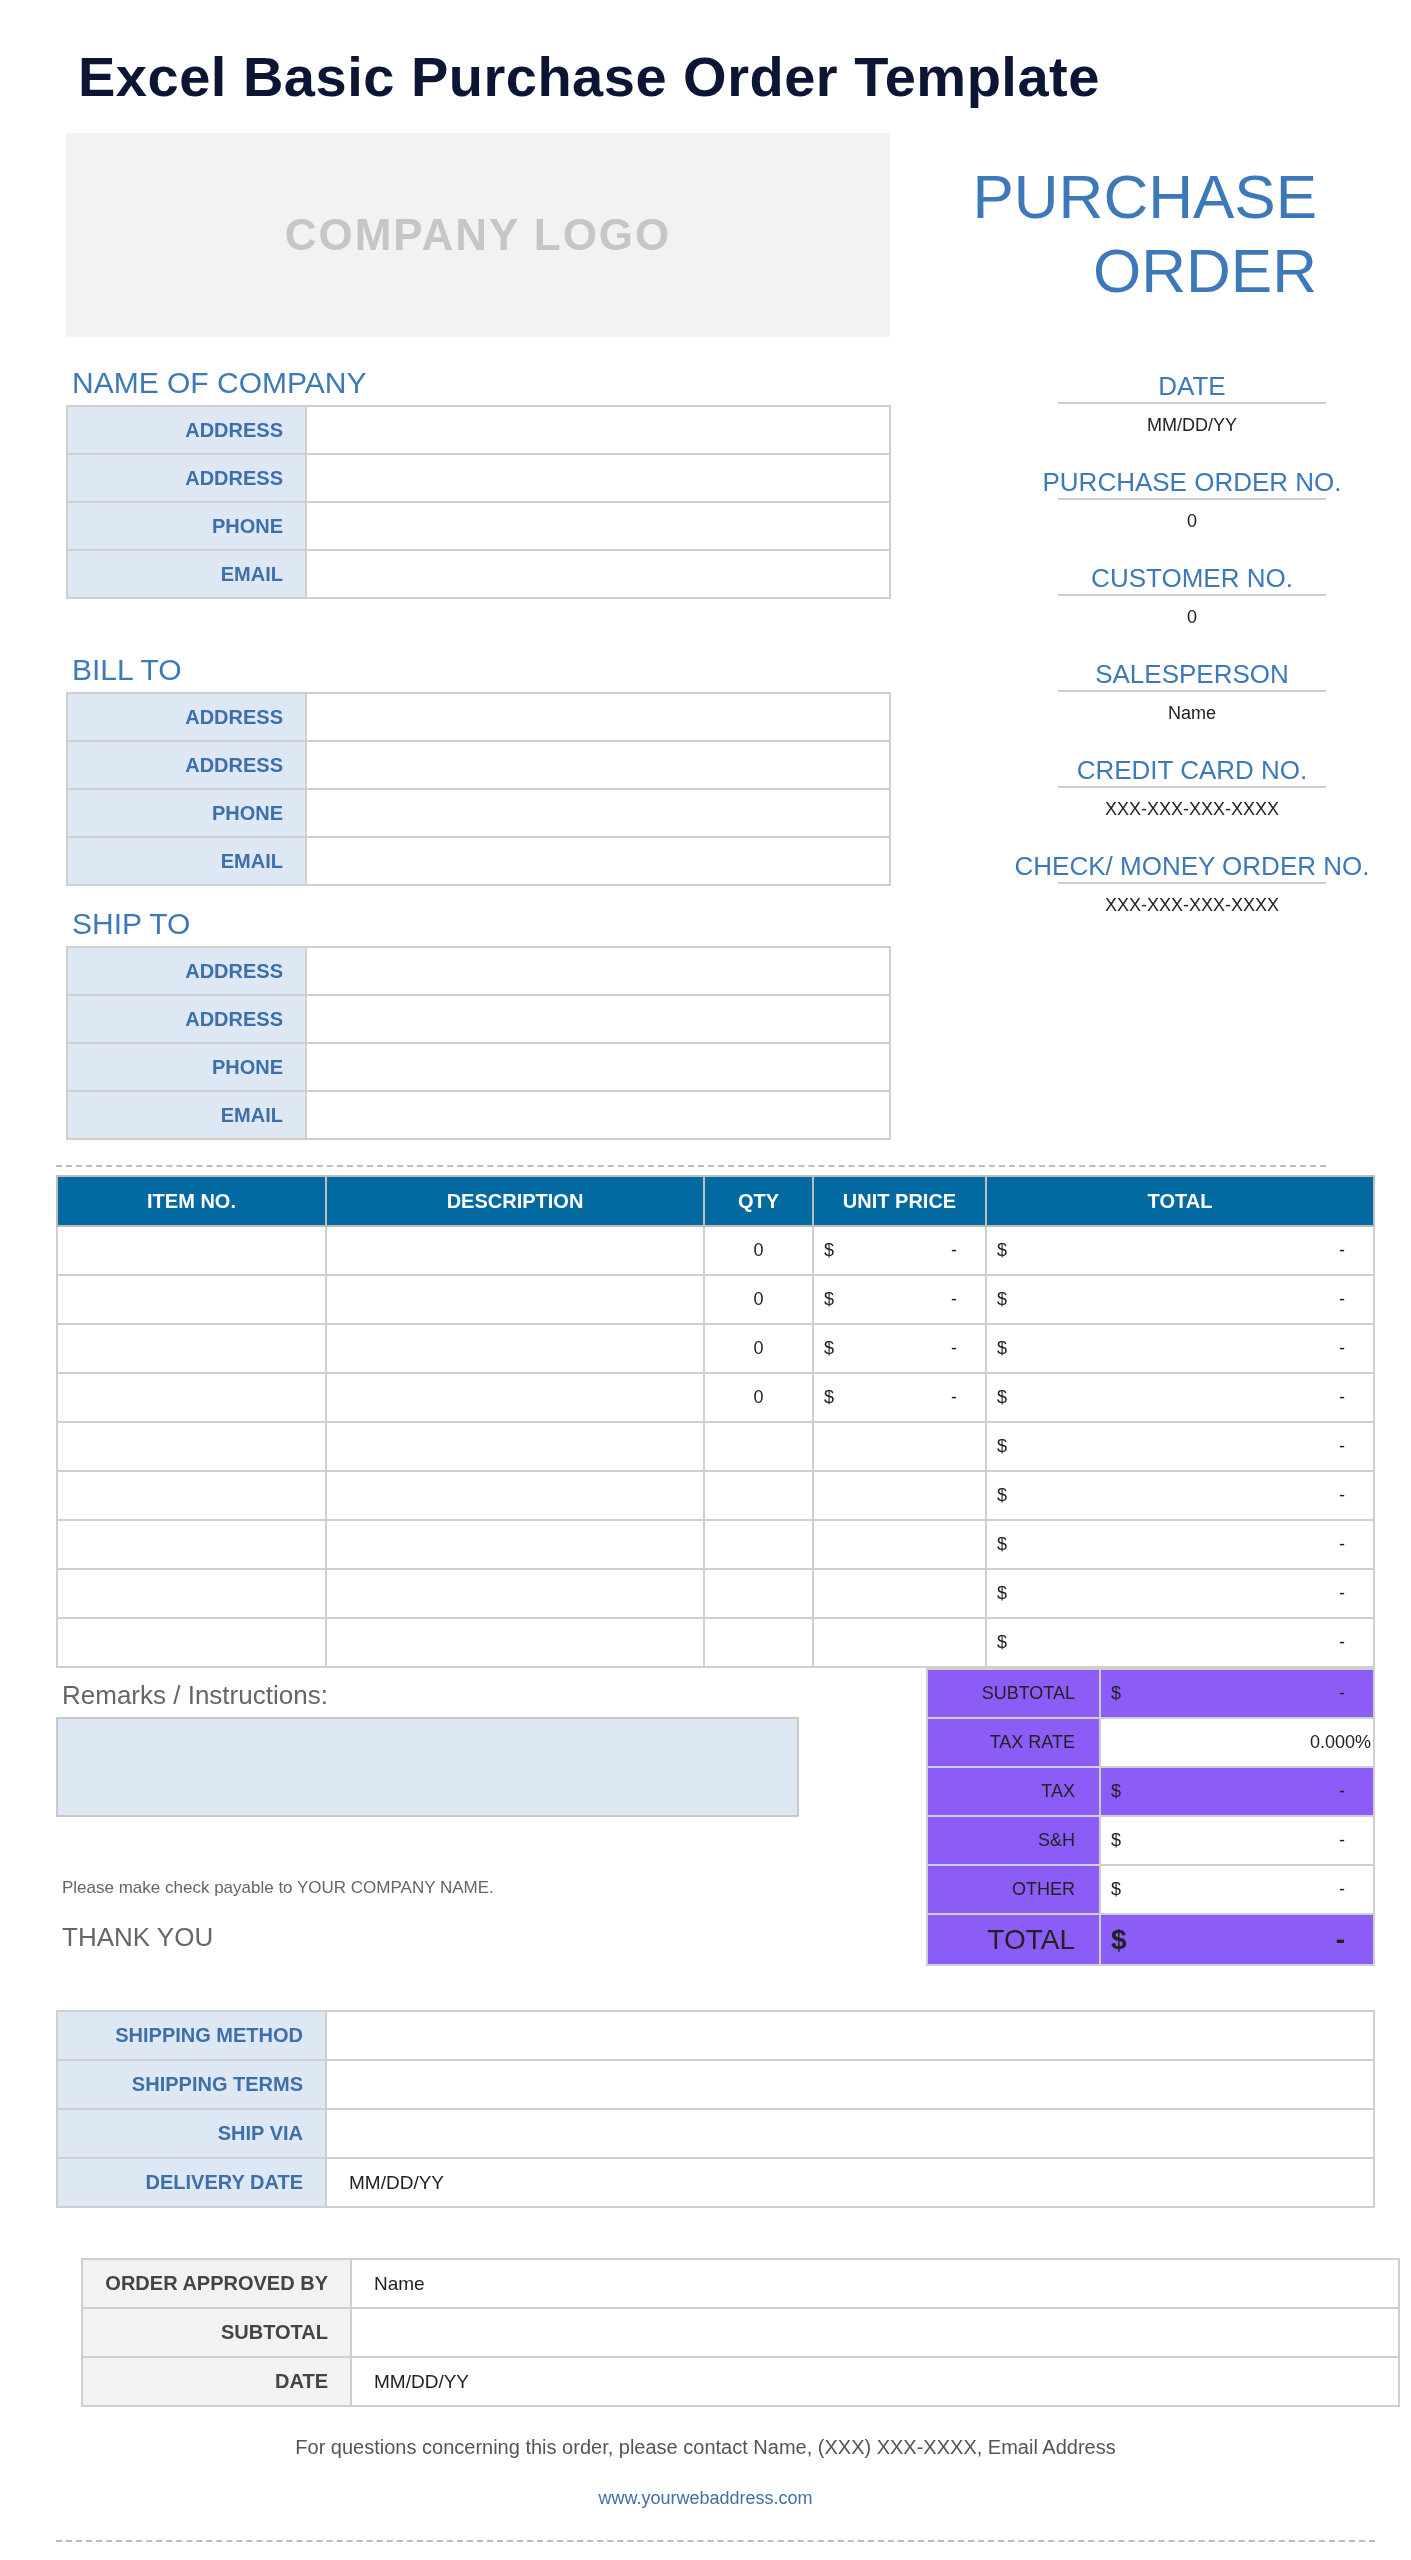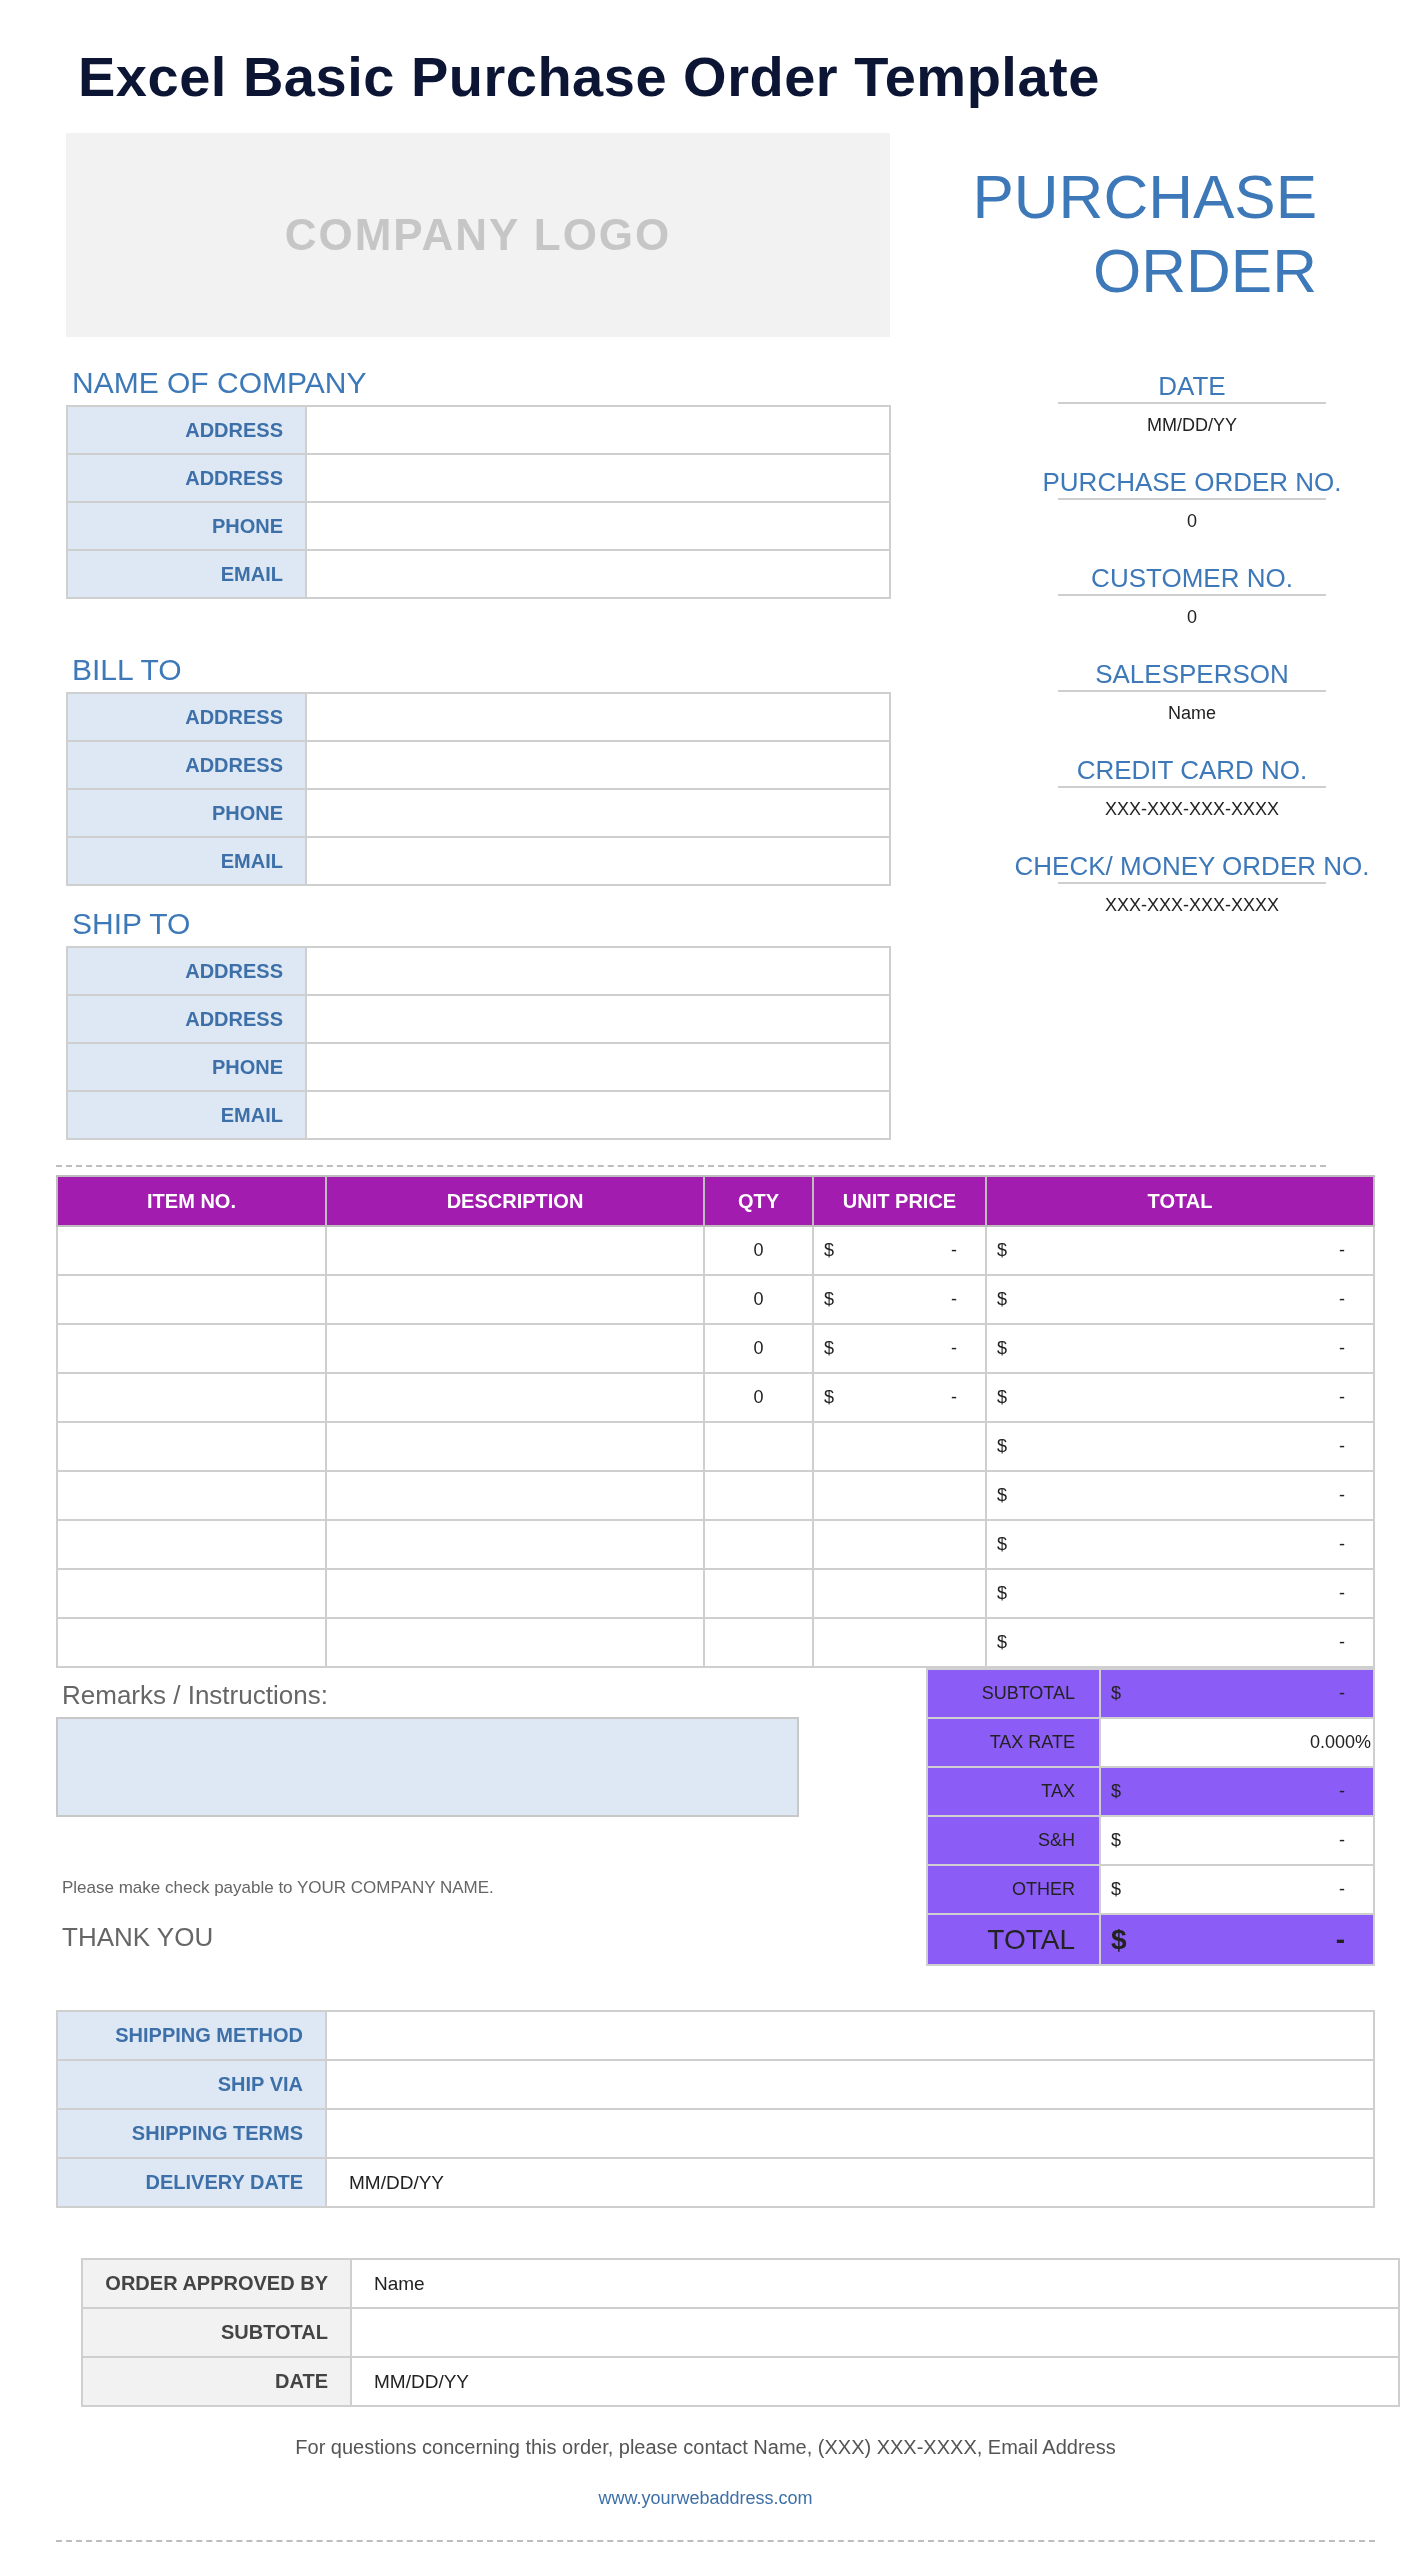--- a/index.html
+++ b/index.html
@@ -11,21 +11,21 @@
   .sec-title { color: #3d78b8; font-size: 30px; }
   .info-table { left: 66px; width: 825px; border: 2px solid #cfcfcf; border-collapse: collapse; }
   .info-table td { border: 2px solid #cfcfcf; height: 48px; }
   .info-table td.lbl { width: 239px; background: #dde8f4; color: #3d6fa8; font-weight: bold; font-size: 20px; text-align: right; padding-right: 22px; }
   .info-table td.val { background: #fff; }
   .right-col { left: 1058px; width: 268px; text-align: center; }
   .rc-label { color: #3d78b8; font-size: 26px; white-space: nowrap; height: 36px; line-height: 36px; border-bottom: 2px solid #cfcfcf; width: 268px; display: flex; justify-content: center; overflow: visible; }
   .rc-value { font-size: 18px; color: #222; height: 60px; line-height: 42px; }
   .dashed { border-top: 2px dashed #bdbdbd; height: 0; }
   .items { left: 56px; top: 1175px; width: 1319px; border-collapse: collapse; }
-  .items th { background: #a21caf; color: #fff; font-size: 20px; font-weight: bold; height: 50px; border: 2px solid #bdbdbd; }
+  .items th { background: #0369a1; color: #fff; font-size: 20px; font-weight: bold; height: 50px; border: 2px solid #bdbdbd; }
   .items td { height: 49px; border: 2px solid #cfcfcf; font-size: 18px; }
   .items td.qty { text-align: center; }
   .money { display: flex; justify-content: space-between; padding: 0 28px 0 10px; }
   .totals { left: 926px; top: 1668px; width: 449px; border-collapse: collapse; }
   .totals td { height: 49px; border: 2px solid #cfcfcf; font-size: 18px; background: #8b5cf6; }
   .totals td.tl { width: 173px; text-align: right; padding-right: 24px; }
   .totals tr.white td.tv { background: #fff; }
   .totals tr.grand td { height: 51px; font-size: 28px; }
   .remarks-label { left: 62px; top: 1680px; font-size: 26px; color: #666; }
   .remarks-box { left: 56px; top: 1717px; width: 743px; height: 100px; background: #dde8f4; border: 2px solid #c8c8c8; }
@@ -351,25 +351,25 @@
 </tbody>
   </table>
 
 <table class="abs ship-table">
   <tbody>
       <tr>
         <td class="lbl">SHIPPING METHOD</td>
         <td class="val"></td>
       </tr>
   <tr>
+        <td class="lbl">SHIPPING TERMS</td>
+        <td class="val"></td>
+      </tr>
+  <tr>
         <td class="lbl">SHIP VIA</td>
-        <td class="val"></td>
-      </tr>
-  <tr>
-        <td class="lbl">SHIPPING TERMS</td>
         <td class="val"></td>
       </tr>
   <tr>
         <td class="lbl">DELIVERY DATE</td>
         <td class="val">MM/DD/YY</td>
       </tr>
 </tbody>
   </table>
 
 <table class="abs appr-table">

